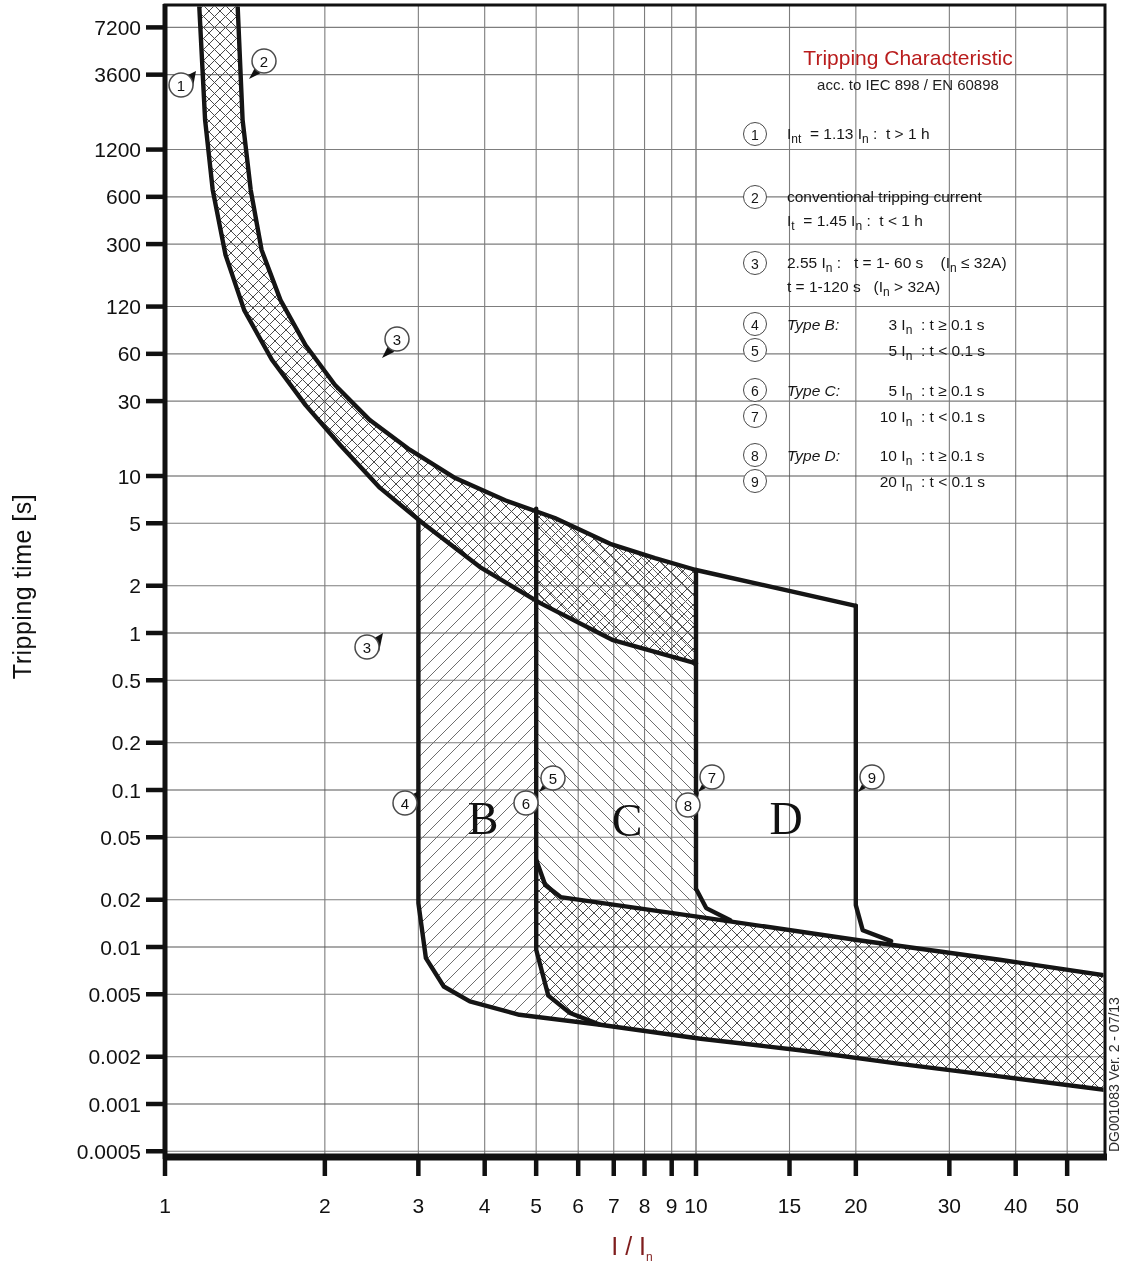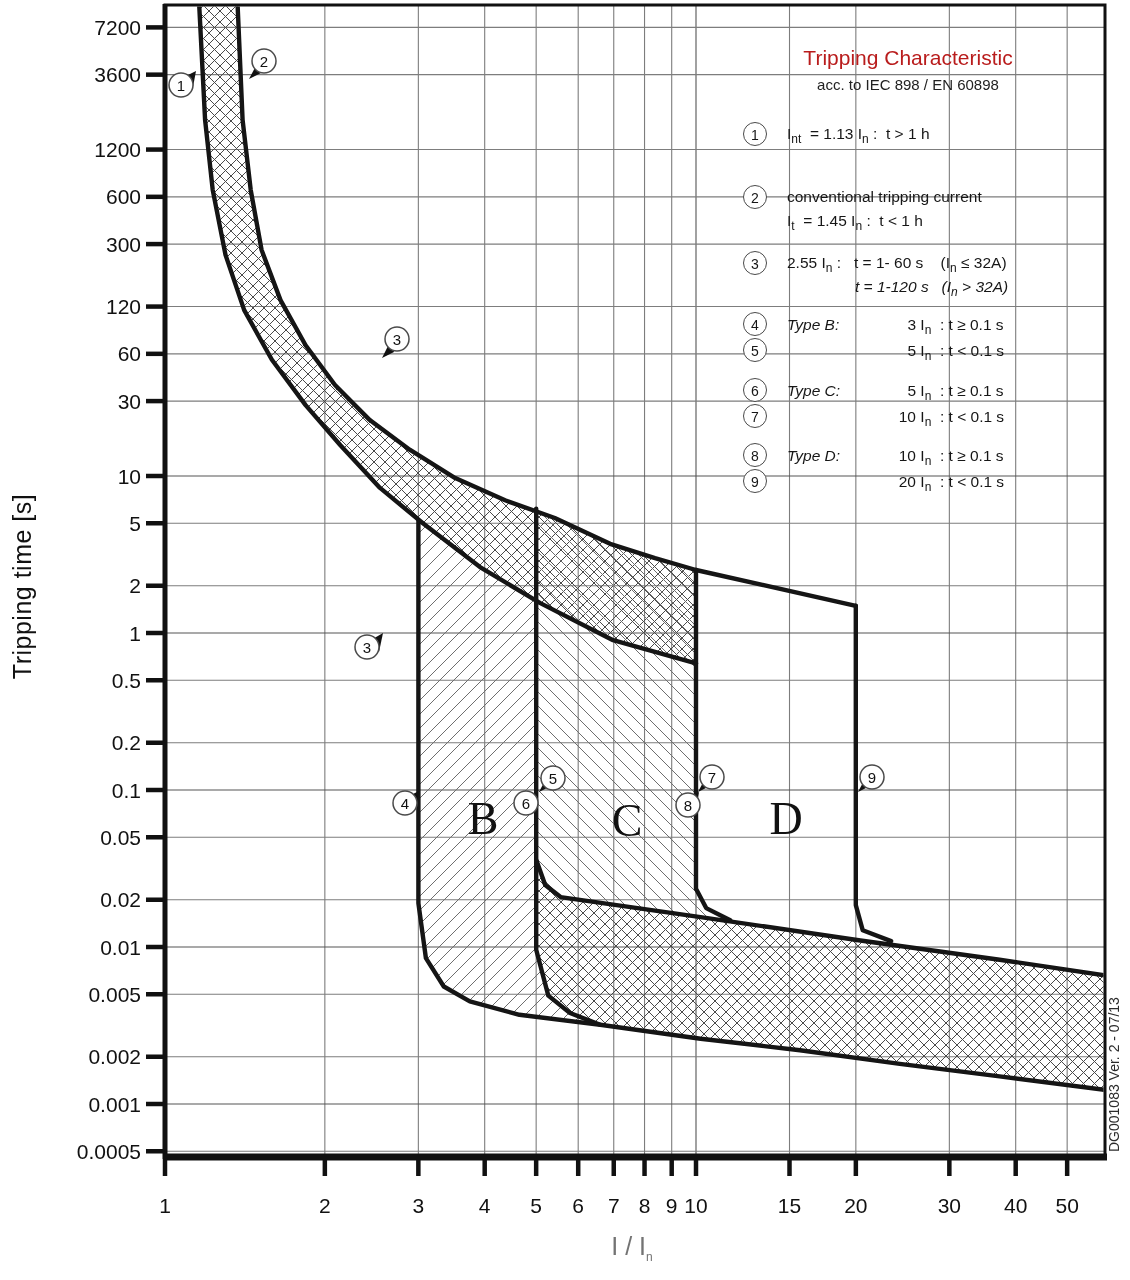--- a/index.html
+++ b/index.html
@@ -2,35 +2,35 @@
 <html><head>
 <meta charset="utf-8">
 <style>
   html,body{margin:0;padding:0;background:#ffffff;}
   body{width:1130px;height:1280px;position:relative;font-family:"Liberation Sans",sans-serif;color:#161616;}
   .stage{position:absolute;left:0;top:0;width:1130px;height:1280px;border-radius:31px;}
   svg{position:absolute;left:0;top:0;}
   .ylabel{position:absolute;left:-78px;top:572px;width:200px;text-align:center;
     transform:rotate(-90deg);font-size:25px;letter-spacing:.5px;color:#111;}
   .xlabel{position:absolute;left:532px;top:1232px;width:200px;text-align:center;
-    font-size:25px;white-space:pre;color:#737373;}
+    font-size:25px;white-space:pre;color:#7f1d1d;}
   .sidenote{position:absolute;left:1106px;top:1152px;transform:rotate(-90deg);
     transform-origin:top left;font-size:14px;white-space:pre;color:#2b2b2b;width:200px;}
   .legend{position:absolute;left:728px;top:40px;width:380px;height:470px;font-size:15.5px;}
   .legend-title{position:absolute;left:0;top:6px;width:360px;text-align:center;font-size:21px;color:#b91c1c;}
   .legend-subtitle{position:absolute;left:0;top:36px;width:360px;text-align:center;font-size:15px;color:#222;}
   .li{position:absolute;left:0;width:380px;}
   .circ{position:absolute;left:15px;top:0;width:24px;height:24px;border:1.4px solid #4a4a4a;
     border-radius:50%;text-align:center;line-height:24px;font-size:14px;box-sizing:border-box;background:#fff;}
   .circ.c-bot{top:26px;}
   .lt{margin-left:59px;}
   .lt > div{line-height:24px;white-space:pre;}
-  .lt .indent{margin-left:68px;font-style:italic;}
+  .lt .indent{}
   .tlabel{position:absolute;left:59px;top:0;line-height:26px;white-space:pre;font-style:italic;}
-  .tvals{position:absolute;left:168px;top:0;}
+  .tvals{position:absolute;left:149px;top:0;}
   .tvals > div{line-height:26px;white-space:pre;}
   .tvals .num{display:inline-block;width:20px;text-align:right;}
   sub{font-size:12px;line-height:0;}
 </style>
 </head>
 <body>
 
 <div class="stage">
 
   <svg id="chart-svg" width="1130" height="1280" viewBox="0 0 1130 1280">

